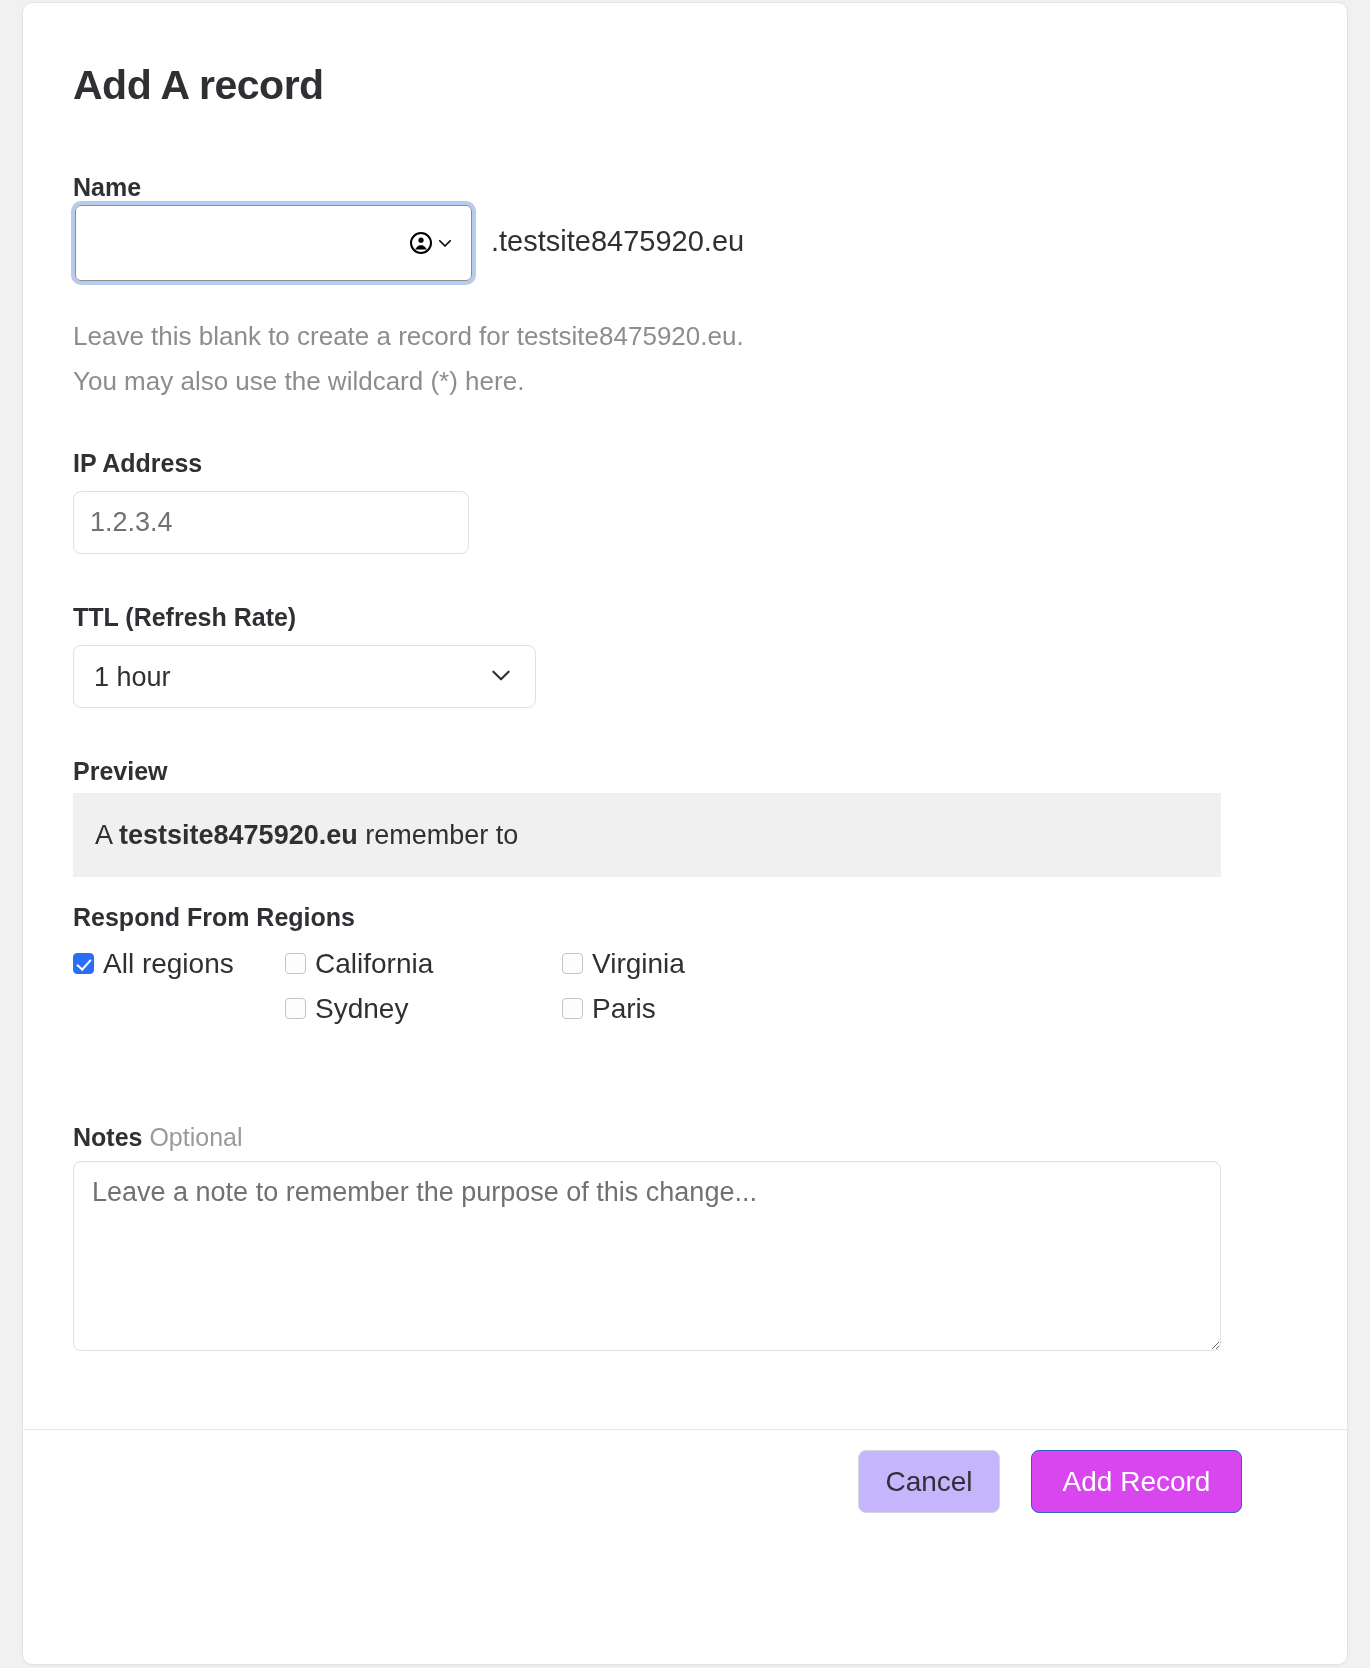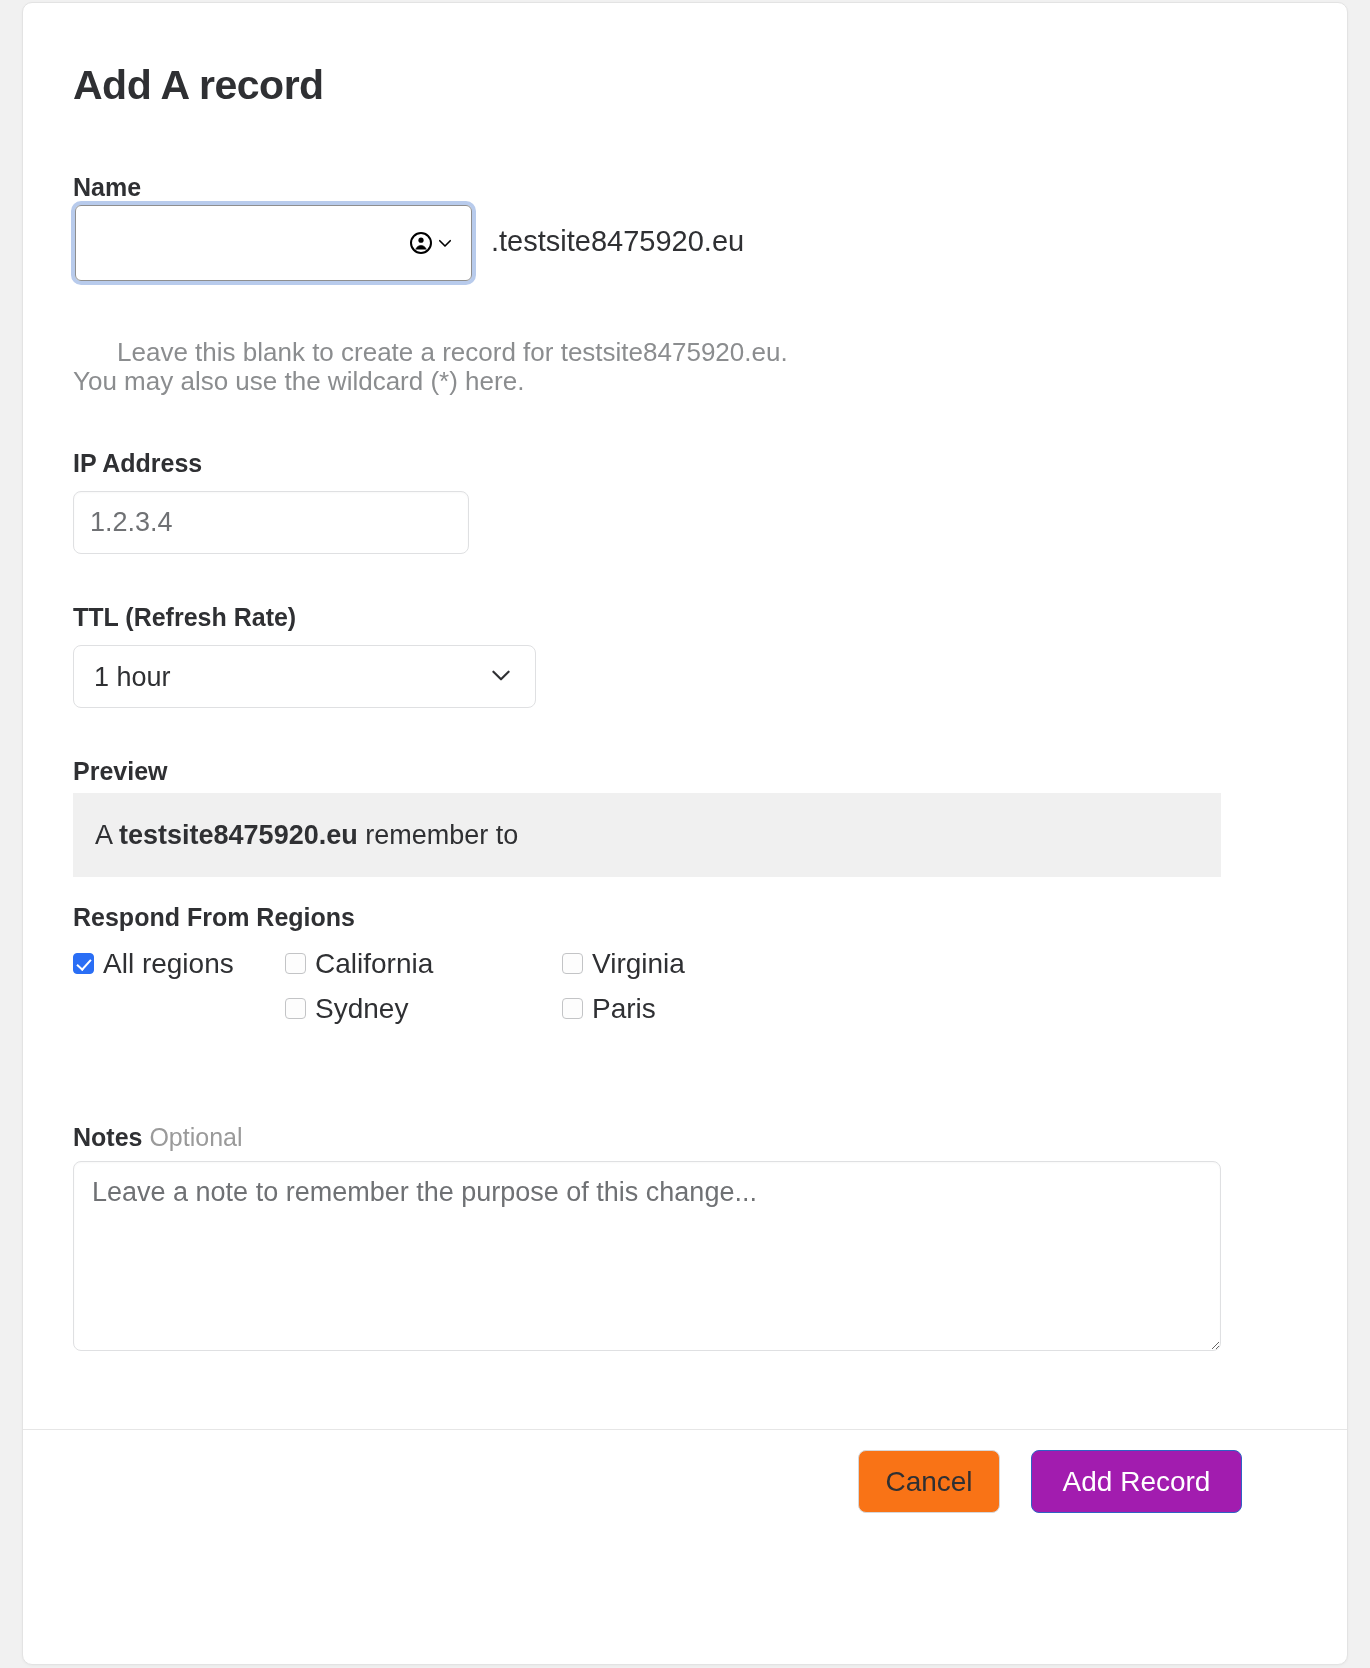--- a/index.html
+++ b/index.html
@@ -108,21 +108,21 @@
     color: #2f3033;
     line-height: 1;
   }
   .helper {
     position: absolute;
     left: 0px;
     font-size: 26px;
     color: #8b8d8f;
     line-height: 1;
   }
-  .helper-1 { top: 336px; margin-left: 44px; }
+  .helper-1 { top: 320px; }
   .helper-2 { top: 365px; }
 
   
   .ip-label { position: absolute; left: 0px; top: 448px; }
   .ip-input {
     position: absolute;
     left: 0px;
     top: 488px;
     width: 396px;
     height: 63px;
@@ -291,27 +291,27 @@
     font-size: 28px;
     font-family: "Liberation Sans", sans-serif;
     cursor: pointer;
     display: inline-flex;
     align-items: center;
     justify-content: center;
     line-height: 1;
   }
   .btn-cancel {
     width: 142px;
-    background: #f97316;
+    background: #c4b5fd;
     border: 1px solid #d6d7d9;
     color: #2f3033;
   }
   .btn-primary {
     width: 211px;
-    background: #a21caf;
+    background: #d946ef;
     border: 1px solid #2f62c4;
     color: #ffffff;
   }
 </style>
 </head>
 <body>
 
 <div class="page">
   <div class="card">
     <div class="inner">

